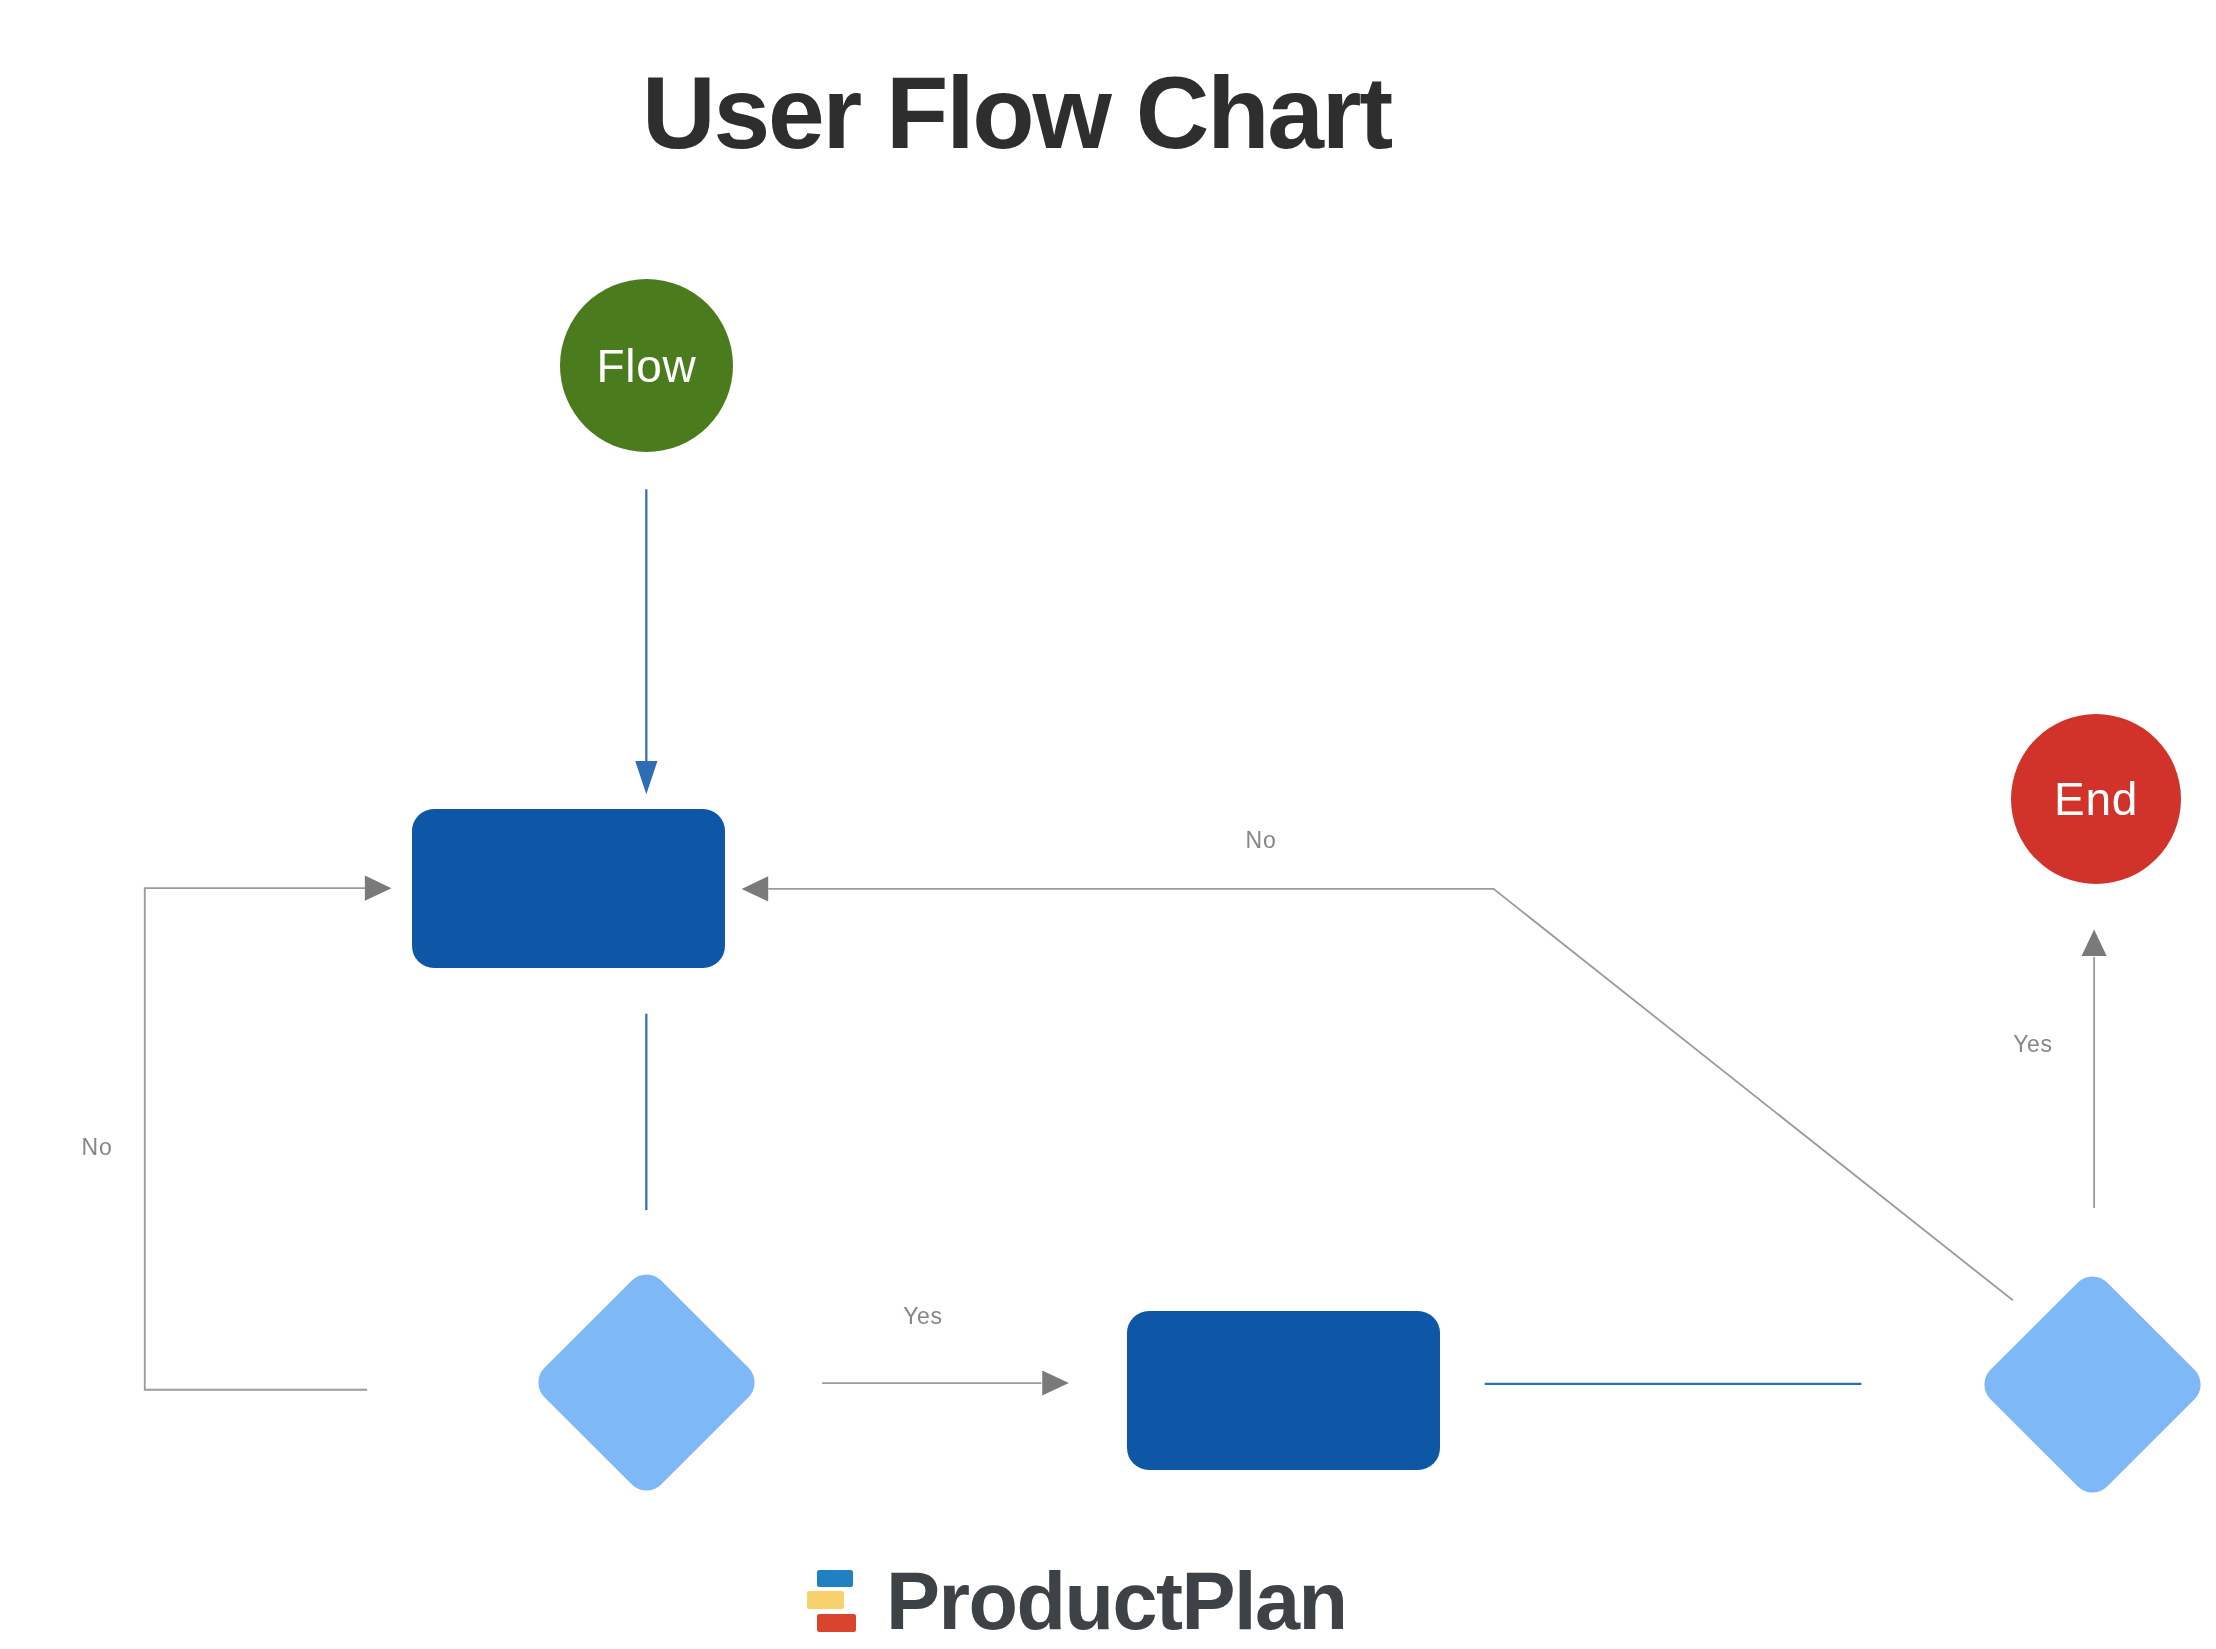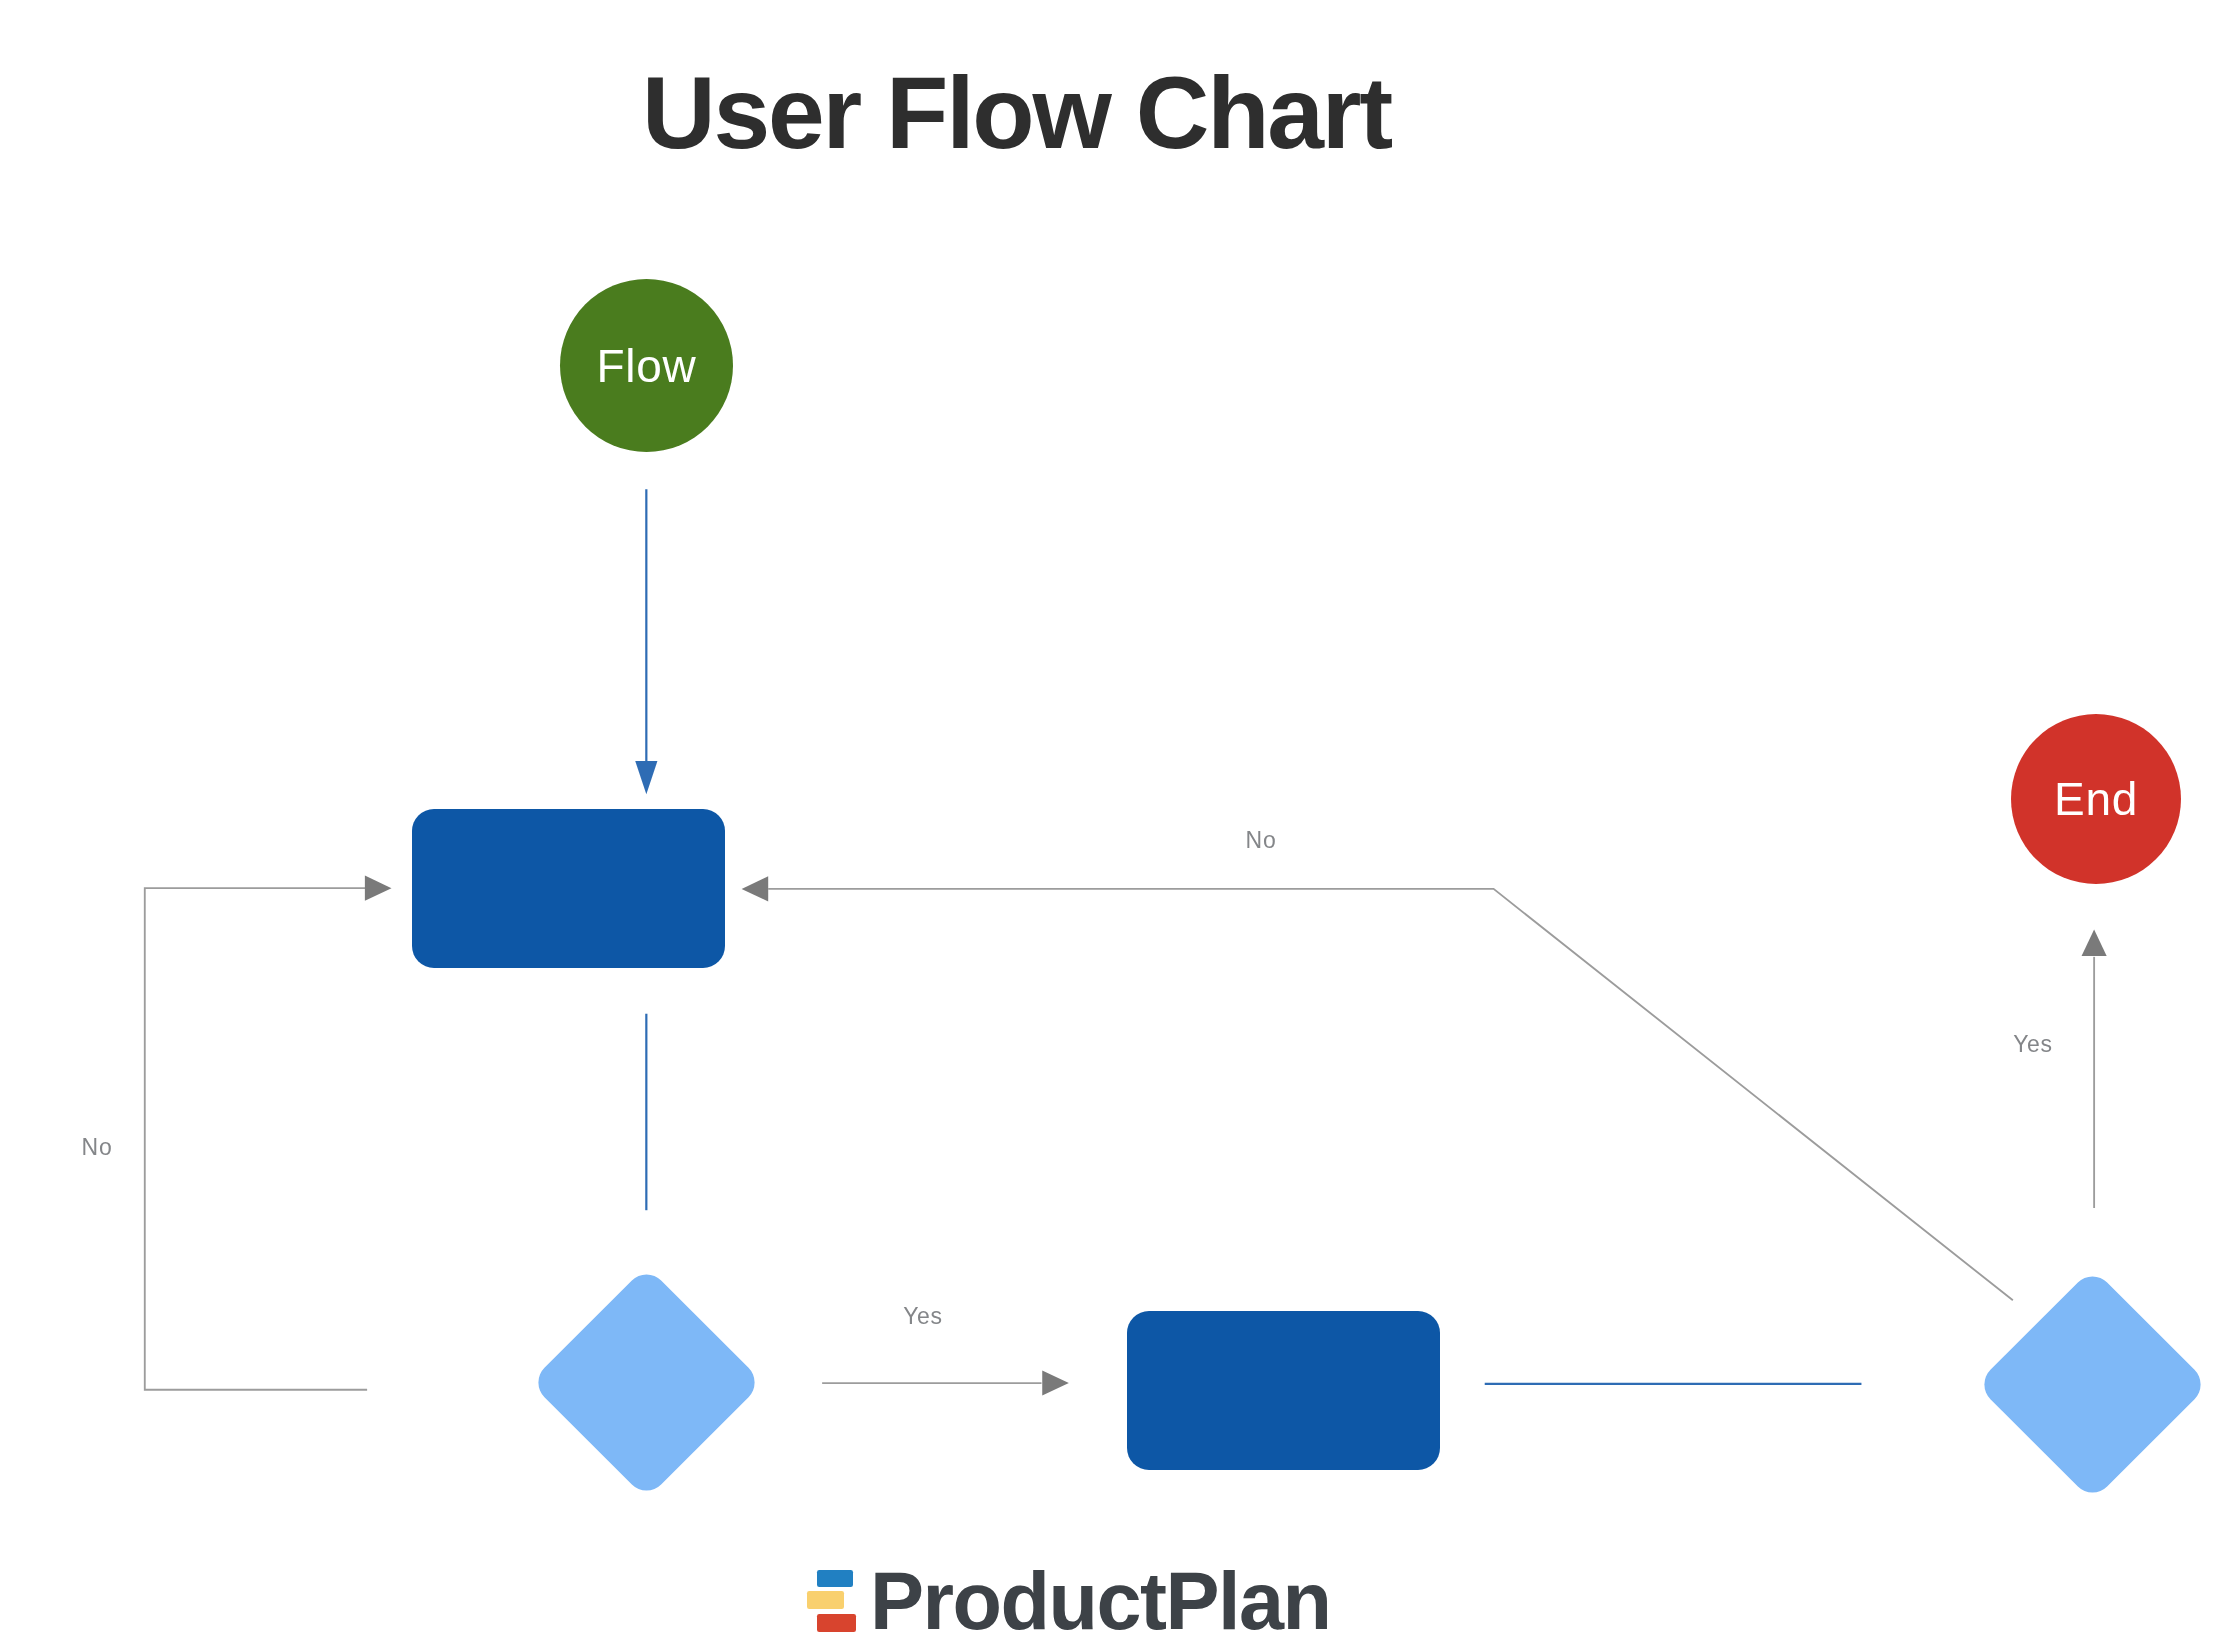--- a/index.html
+++ b/index.html
@@ -56,21 +56,21 @@
   .lbl-yes-mid{left:923px;top:1316px;}
   .lbl-yes-right{left:2033px;top:1044px;}
   
   .brand{position:absolute;left:807px;top:1569px;height:64px;display:flex;align-items:center;}
   .brand-bars{position:relative;width:52px;height:62px;}
   .brand-bars .bar{position:absolute;border-radius:2.2px;}
   .bar-blue{left:10.3px;top:0;width:36px;height:17px;background:var(--brand-bar-blue,#2180c2);}
   .bar-yellow{left:0;top:21.4px;width:37px;height:17.7px;background:var(--brand-bar-yellow,#f9d06e);}
   .bar-red{left:10.3px;top:44px;width:39px;height:17.7px;background:var(--brand-bar-red,#d8442e);}
   .brand-text{
-    margin-left:11px;
+    margin-left:27px;
     font-size:81px;font-weight:bold;letter-spacing:-1.5px;
     color:var(--brand-text,#3d4247);
     line-height:62px;
   }
 </style>
 </head>
 <body>
 
 <div id="canvas">
 

